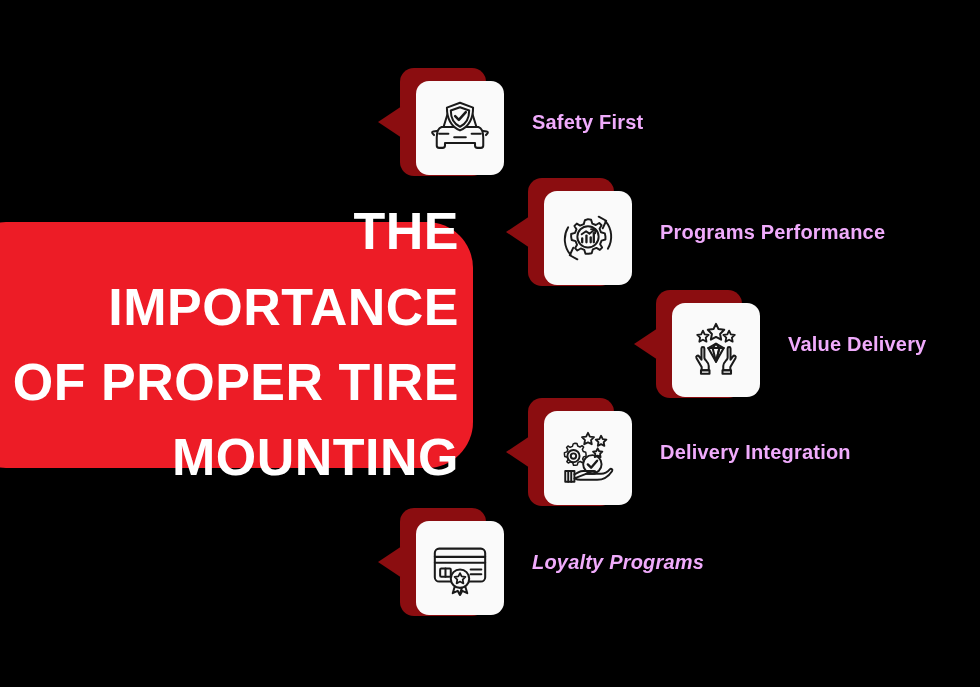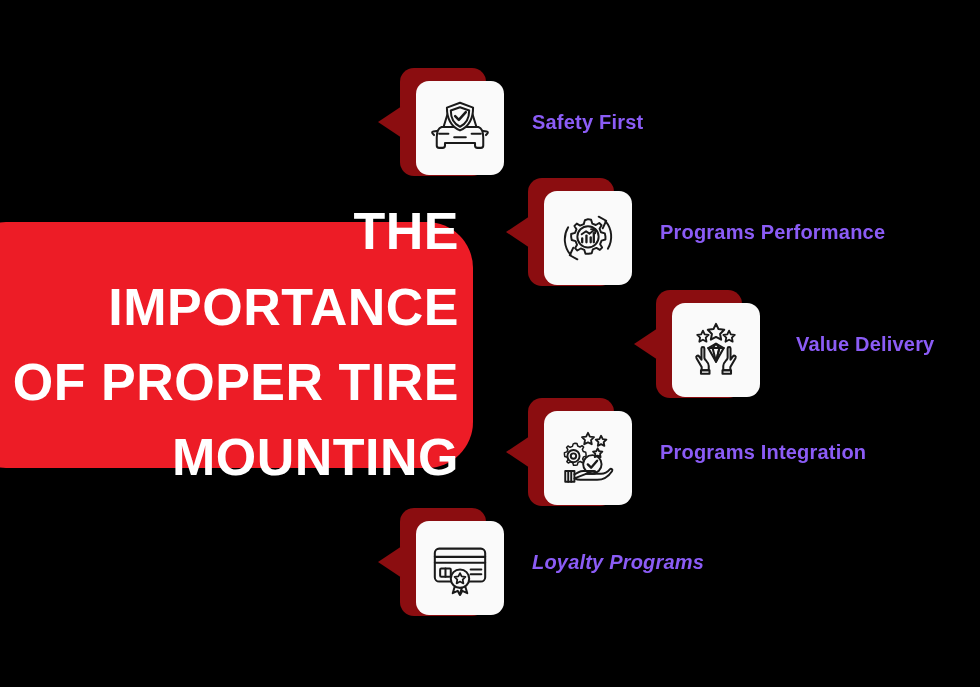--- a/index.html
+++ b/index.html
@@ -93,21 +93,21 @@
     background: #FAFAFA;
     border-radius: 13px;
     display: flex;
     align-items: center;
     justify-content: center;
   }
   .icon-card svg { display:block; }
 
   .row-label {
     position: absolute;
-    color: #8b5cf6;
+    color: #f0abfc;
     font-family: "Liberation Sans", "DejaVu Sans", sans-serif;
     font-weight: bold;
     font-size: 20px;
     letter-spacing: 0.2px;
     white-space: nowrap;
   }
 </style>
 </head>
 <body>
 
@@ -200,21 +200,21 @@
           <path d="M28.5 30 L32 44 L35.5 30"></path>
 
           <path d="M20 30.5 C20 28.5 17 28.5 17 30.5 L17 42 L14.5 38.5 C13.3 36.9 10.8 38.4 11.9 40.4 L17.2 49.5 L17.2 53 L24.5 53 L24.5 48.5 C24.5 45 22 43.5 20.5 41.5 C20.1 41 20 40.4 20 39.8 Z"></path>
           <path d="M16.5 53 L25.3 53 L25.3 56.5 L16.5 56.5 Z"></path>
 
           <path d="M44 30.5 C44 28.5 47 28.5 47 30.5 L47 42 L49.5 38.5 C50.7 36.9 53.2 38.4 52.1 40.4 L46.8 49.5 L46.8 53 L39.5 53 L39.5 48.5 C39.5 45 42 43.5 43.5 41.5 C43.9 41 44 40.4 44 39.8 Z"></path>
           <path d="M38.7 53 L47.5 53 L47.5 56.5 L38.7 56.5 Z"></path>
         </svg>
       </span>
     </div>
-    <div class="row-label" style="left:154px;margin-left:8px;">Value Delivery</div>
+    <div class="row-label" style="left:154px;">Value Delivery</div>
   </div>
 
   <div class="row" style="left:506px; top:398px;">
     <div class="plate">
       <div class="plate-body"></div>
       <div class="plate-tip"></div>
     </div>
     <div class="icon-card">
       <span>
         <svg width="62" height="62" viewBox="0 0 64 64" fill="none" stroke="#1A1A1A" stroke-width="2" stroke-linecap="round" stroke-linejoin="round">
@@ -232,21 +232,21 @@
 
           <path d="M18 49 L22.5 46.5 C24 45.7 25.6 45.4 27.2 45.4 L38.5 45.4 C40.2 45.4 40.2 48.3 38.5 48.3 L30 48.3"></path>
           <path d="M30 48.3 L45.5 48.3 C49 48.3 52.5 46.2 54.5 43.8 C55.8 42.3 58 43.8 56.8 45.6 C53.5 50.5 48 54.5 41.5 54.5 L24 54.5 C22 54.5 20 54 18 53 Z"></path>
 
           <path d="M8.5 45.5 L18 45.5 L18 56.5 L8.5 56.5 Z"></path>
           <path d="M11.6 45.5 L11.6 56.5"></path>
           <path d="M14.7 45.5 L14.7 56.5"></path>
         </svg>
       </span>
     </div>
-    <div class="row-label" style="left:154px;">Programs Integration</div>
+    <div class="row-label" style="left:154px;">Delivery Integration</div>
   </div>
 
   <div class="row" style="left:378px; top:508px;">
     <div class="plate">
       <div class="plate-body"></div>
       <div class="plate-tip"></div>
     </div>
     <div class="icon-card">
       <span>
         <svg width="62" height="62" viewBox="0 0 64 64" fill="none" stroke="#1A1A1A" stroke-width="2.1" stroke-linecap="round" stroke-linejoin="round">

